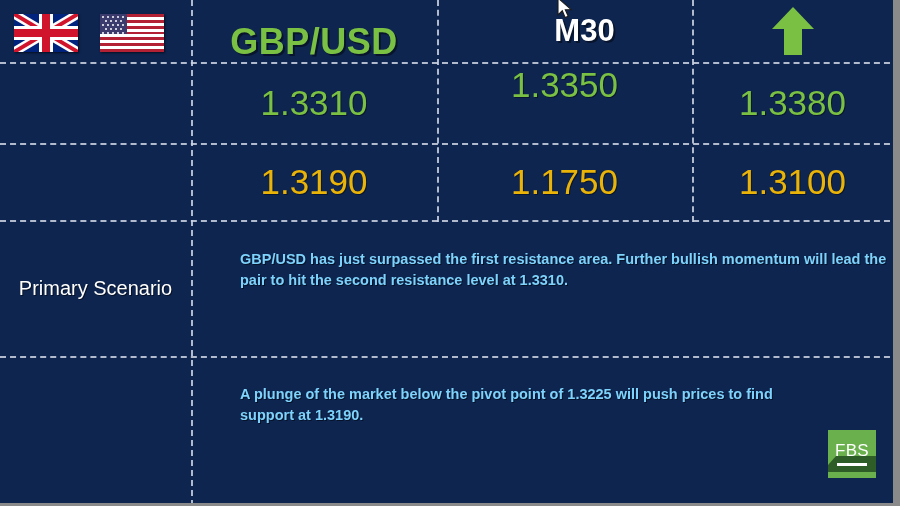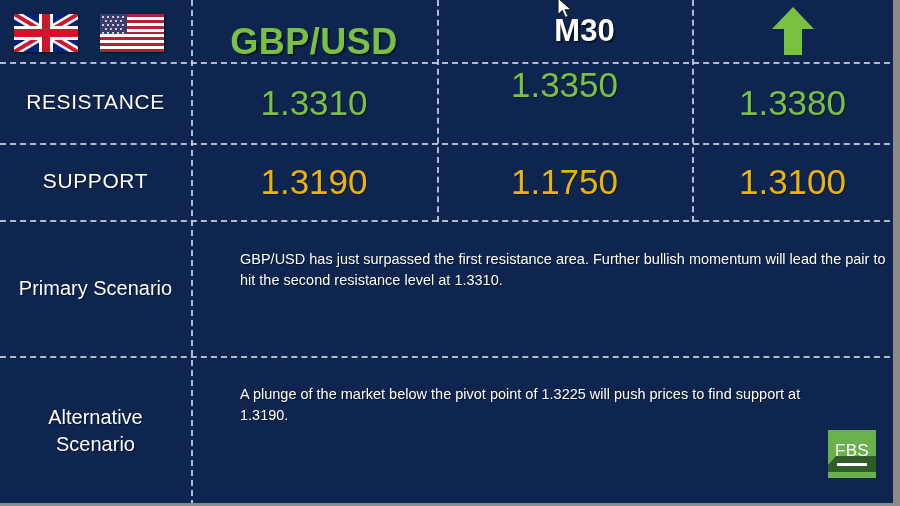--- a/index.html
+++ b/index.html
@@ -82,23 +82,23 @@
   }
   .val-sup {
     color: #eab308;
     font-size: 35px;
     text-shadow: 1px 1px 0 rgba(0,0,0,.4);
   }
 
   
   .scenario-text {
     position: absolute;
-    color: #ffffff;
+    color: #7dd3fc;
     font-size: 14.5px;
-    font-weight: normal;
+    font-weight: bold;
     line-height: 1.45;
     text-shadow: 1px 1px 0 rgba(0,0,0,.5);
   }
 
   
   .flags {
     position: absolute;
     display: flex;
     gap: 22px;
     align-items: center;
@@ -262,55 +262,45 @@
     <span class="tf-title">M30</span>
   </div>
 
   <div class="cell" style="left:692px; top:0; width:201px; height:62px;">
     <span class="arrow-up">
       <span class="head"></span>
         <span class="stem"></span>
     </span>
   </div>
 
-  <div class="cell" style="left:0; top:62px; width:191px; height:81px;">
-    <span class="rowlabel">RESISTANCE</span>
-  </div>
   <div class="cell" style="left:191px; top:62px; width:246px; height:81px;">
     <span class="val-res">1.3310</span>
   </div>
   <div class="cell" style="left:437px; top:44px; width:255px; height:81px;">
     <span class="val-res">1.3350</span>
   </div>
   <div class="cell" style="left:692px; top:62px; width:201px; height:81px;">
     <span class="val-res">1.3380</span>
   </div>
 
-  <div class="cell" style="left:0; top:143px; width:191px; height:77px;">
-    <span class="rowlabel">SUPPORT</span>
-  </div>
   <div class="cell" style="left:191px; top:143px; width:246px; height:77px;">
     <span class="val-sup">1.3190</span>
   </div>
   <div class="cell" style="left:437px; top:143px; width:255px; height:77px;">
     <span class="val-sup">1.1750</span>
   </div>
   <div class="cell" style="left:692px; top:143px; width:201px; height:77px;">
     <span class="val-sup">1.3100</span>
   </div>
 
   <div class="cell" style="left:0; top:220px; width:191px; height:136px;align-items:center;">
     <span class="scenario-label">Primary Scenario</span>
   </div>
   <div class="scenario-text" style="left:240px; top:249px; width:650px;">GBP/USD has just surpassed the first resistance area. Further bullish momentum will lead the pair to hit the second resistance level at 1.3310.</div>
 
-  <div class="cell" style="left:0; top:356px; width:191px; height:150px; flex-direction:column;">
-    <span class="scenario-label">Alternative</span>
-    <span class="scenario-label">Scenario</span>
-  </div>
   <div class="scenario-text" style="left:240px; top:384px; width:580px;">A plunge of the market below the pivot point of 1.3225 will push prices to find support at 1.3190.</div>
 
   <div class="fbs-logo" style="left:828px; top:430px;">
     <div class="shadow"></div>
     <div class="txt">FBS</div>
     <div class="bar"></div>
   </div>
 
   <svg class="cursor" style="left:556px; top:-2px;" width="20" height="24" viewBox="0 0 20 24">
     <path d="M2 0 L2 17 L6.3 12.8 L9.2 19.6 L12.2 18.3 L9.3 11.7 L15.2 11.6 Z" fill="#ffffff" stroke="#1b1b1b" stroke-width="1.1"></path>

